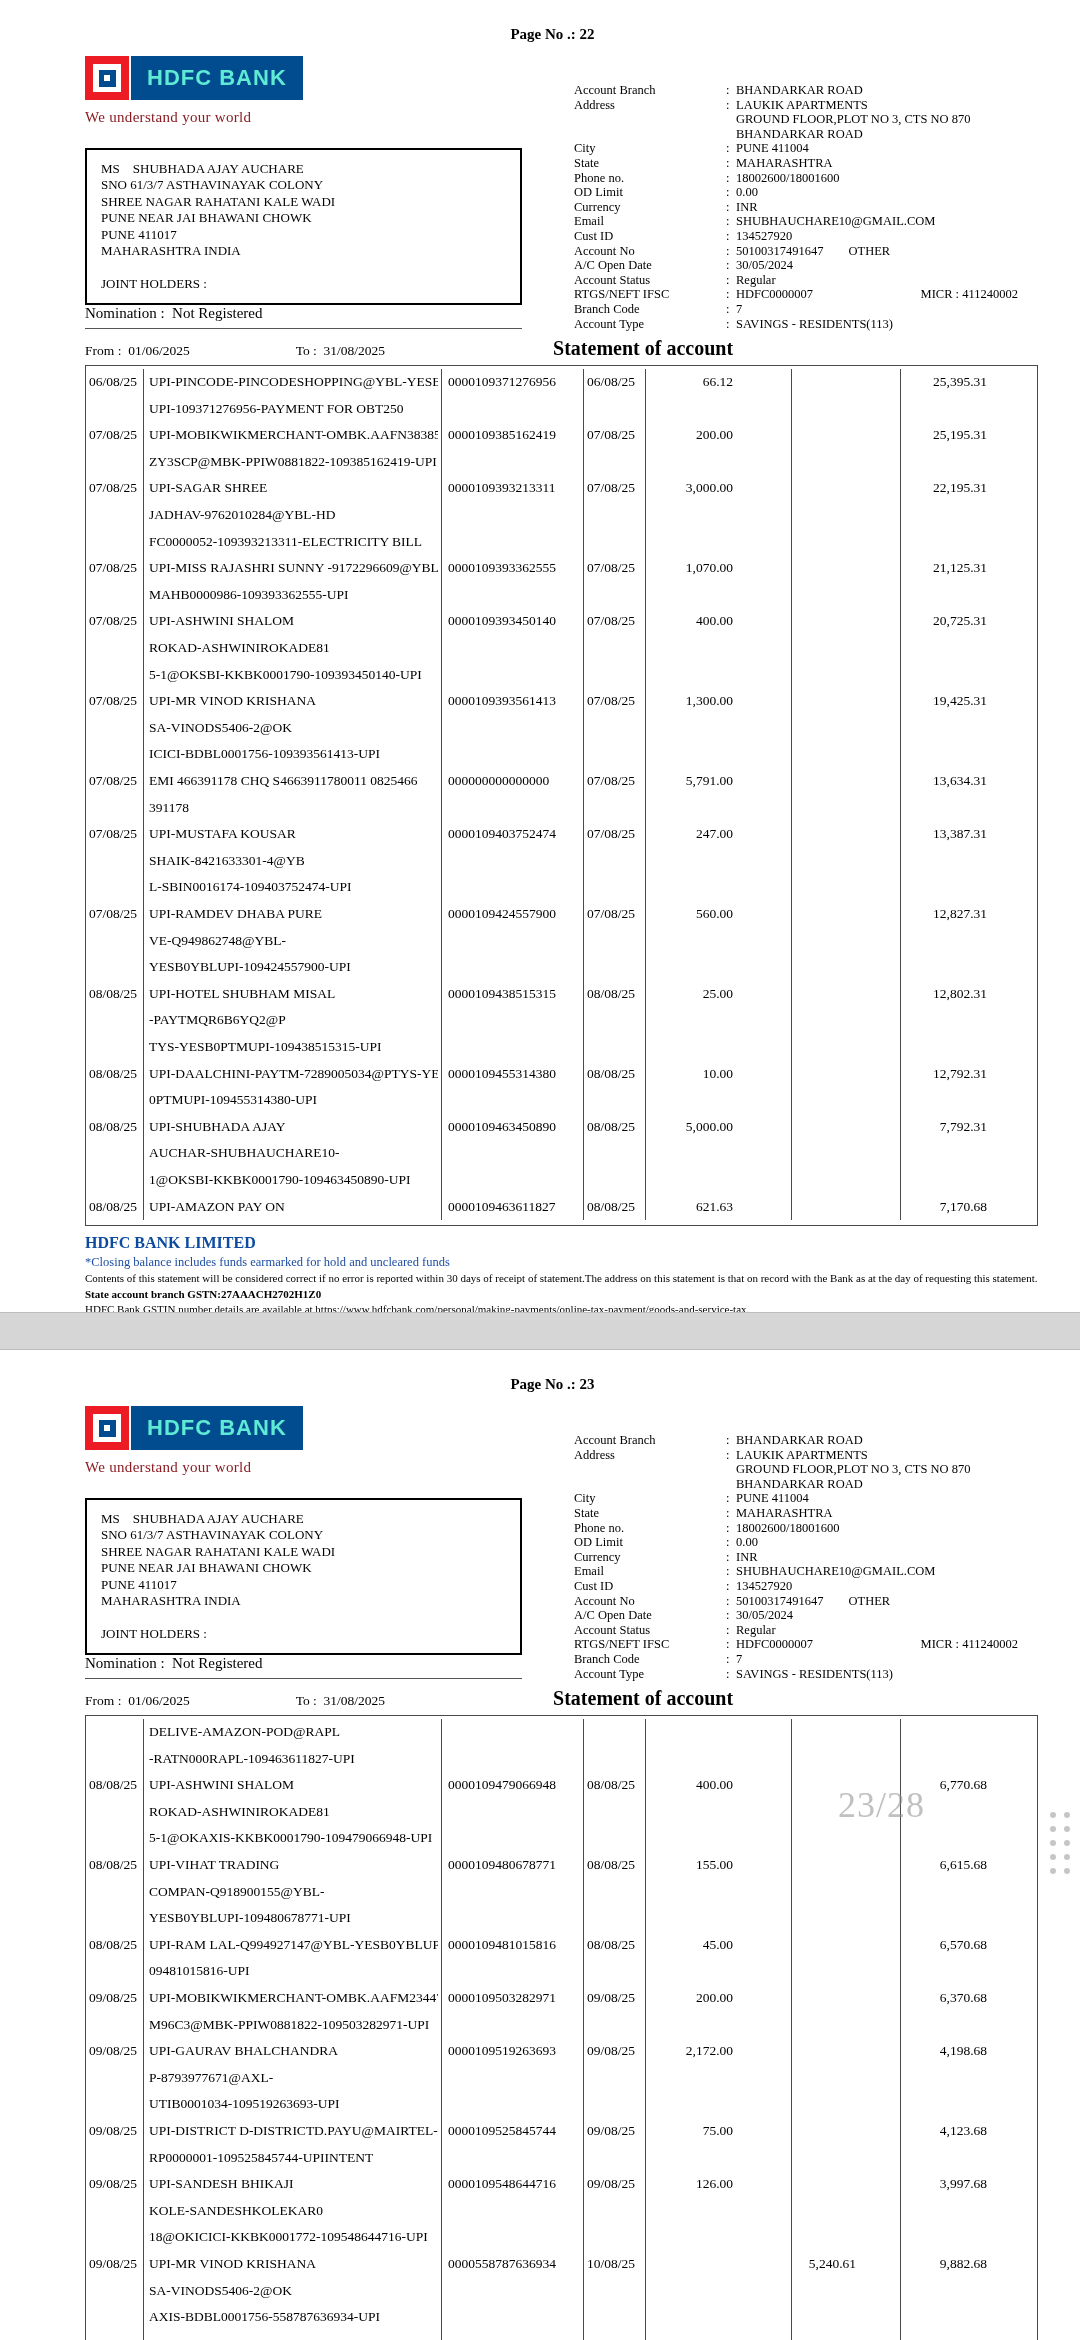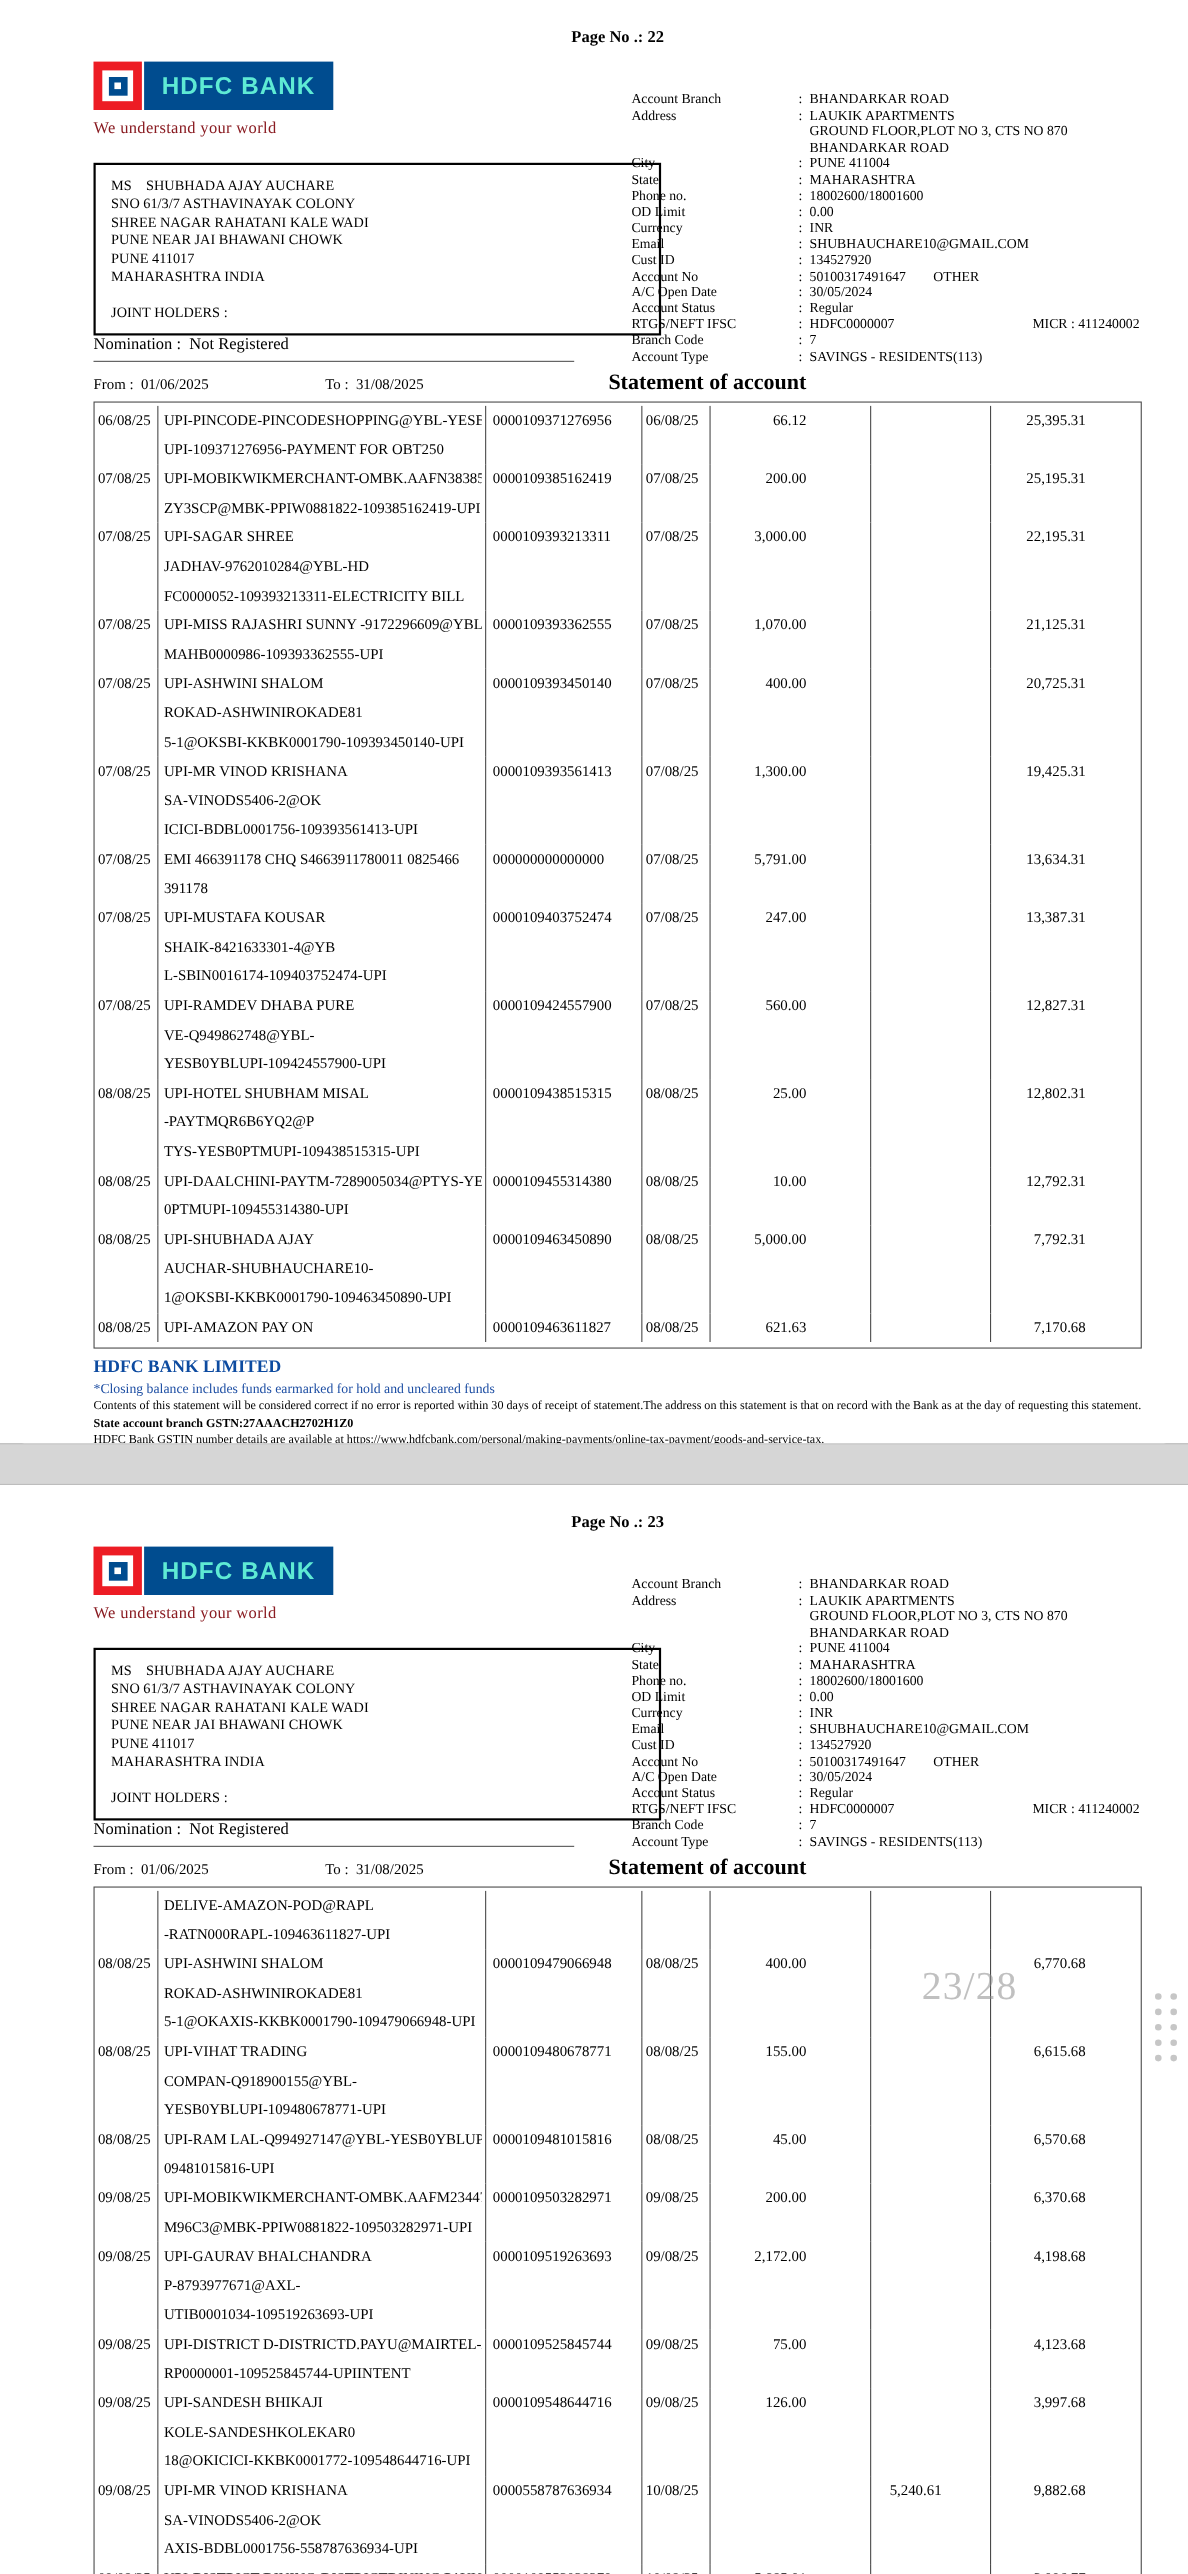--- a/index.html
+++ b/index.html
@@ -9,21 +9,21 @@
     width: 1080px; height: 2340px;
     overflow: hidden;
     background: #ffffff;
     font-family: "Liberation Serif", serif;
     color: #000;
   }
   .page {
     position: relative;
     width: 1080px;
     background: #fff;
-    padding: 26px 42px 0 85px;
+    padding: 26px 60px 0 85px;
     overflow: hidden;
     border-radius: 22px;
   }
   .page-22 { height: 1312px; }
   .page-23 { height: 990px; }
   .page-divider { width: 1080px; height: 38px; background: #d6d6d6; border-top: 1px solid #bdbdbd; border-bottom: 1px solid #bdbdbd; }
 
   .page-no { text-align: center; font-size: 15px; font-weight: 600; }
 
   .header-section { display: flex; margin-top: 12px; }
@@ -36,21 +36,21 @@
   .lm-b { width: 17px; height: 17px; background: #004c8f; display: flex; align-items: center; justify-content: center; }
   .lm-iw { width: 6px; height: 6px; background: #fff; }
   .logo-text {
     background: #004c8f; color: #5eead4; height: 44px; margin-left: 2px;
     display: flex; align-items: center; padding: 0 16px;
     font-family: "Liberation Sans", sans-serif; font-weight: bold; font-size: 22px; letter-spacing: 1px;
   }
   .tagline { margin-top: 8px; font-size: 15px; color: #8a1c22; letter-spacing: 0.3px; }
 
   .customer-box {
-    margin-top: 22px; width: 516px; min-height: 152px;
+    margin-top: 22px; width: 437px; min-height: 152px;
     border: 2px solid #000; padding: 11px 14px;
   }
   .cust-line { font-size: 13px; line-height: 16.4px; min-height: 16.4px; white-space: pre; }
 
   .nomination {
     margin-top: 0; width: 437px; font-size: 15px; padding-bottom: 6px;
     border-bottom: 1px solid #555; white-space: pre;
   }
 
   .detail-row { display: flex; font-size: 12.5px; line-height: 14.6px; }

